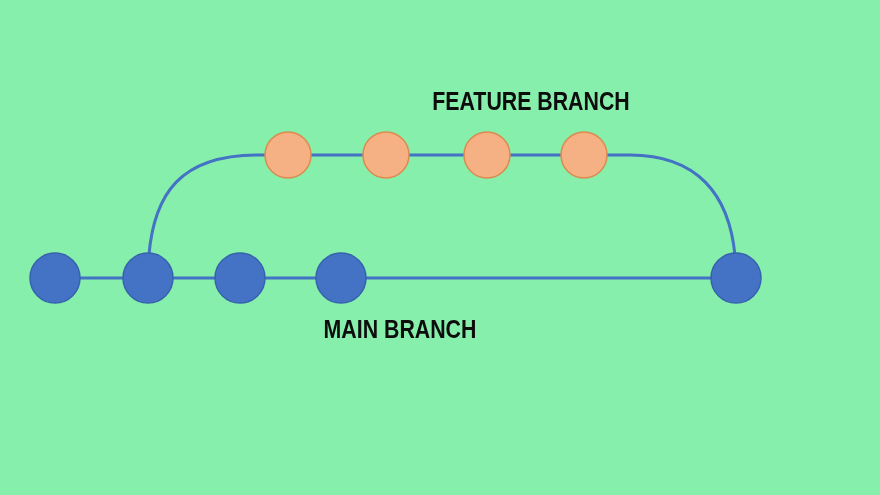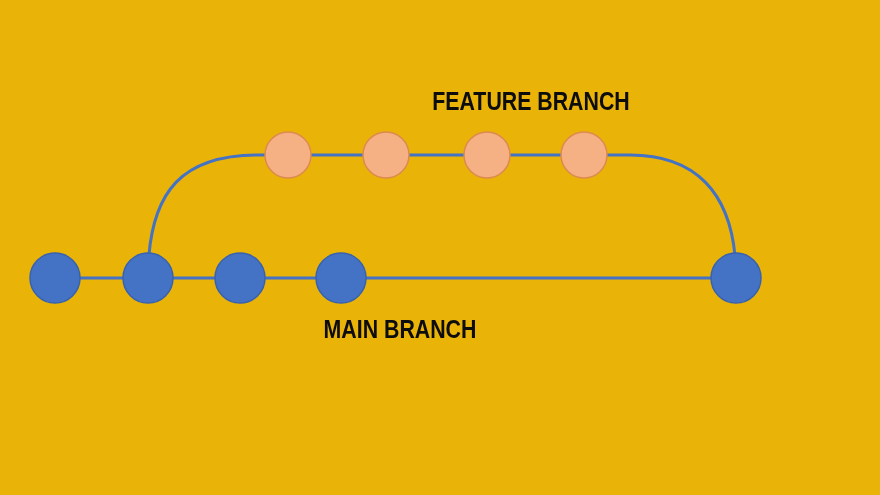--- a/index.html
+++ b/index.html
@@ -4,21 +4,21 @@
   <style>
     html, body {
       margin: 0;
       padding: 0;
       background: #ffffff;
     }
     .canvas {
       position: relative;
       width: 880px;
       height: 495px;
-      background: #eab308;
+      background: #86efac;
       overflow: hidden;
       font-family: "Liberation Sans", sans-serif;
     }
     svg.diagram {
       position: absolute;
       left: 0;
       top: 0;
       width: 880px;
       height: 495px;
     }

